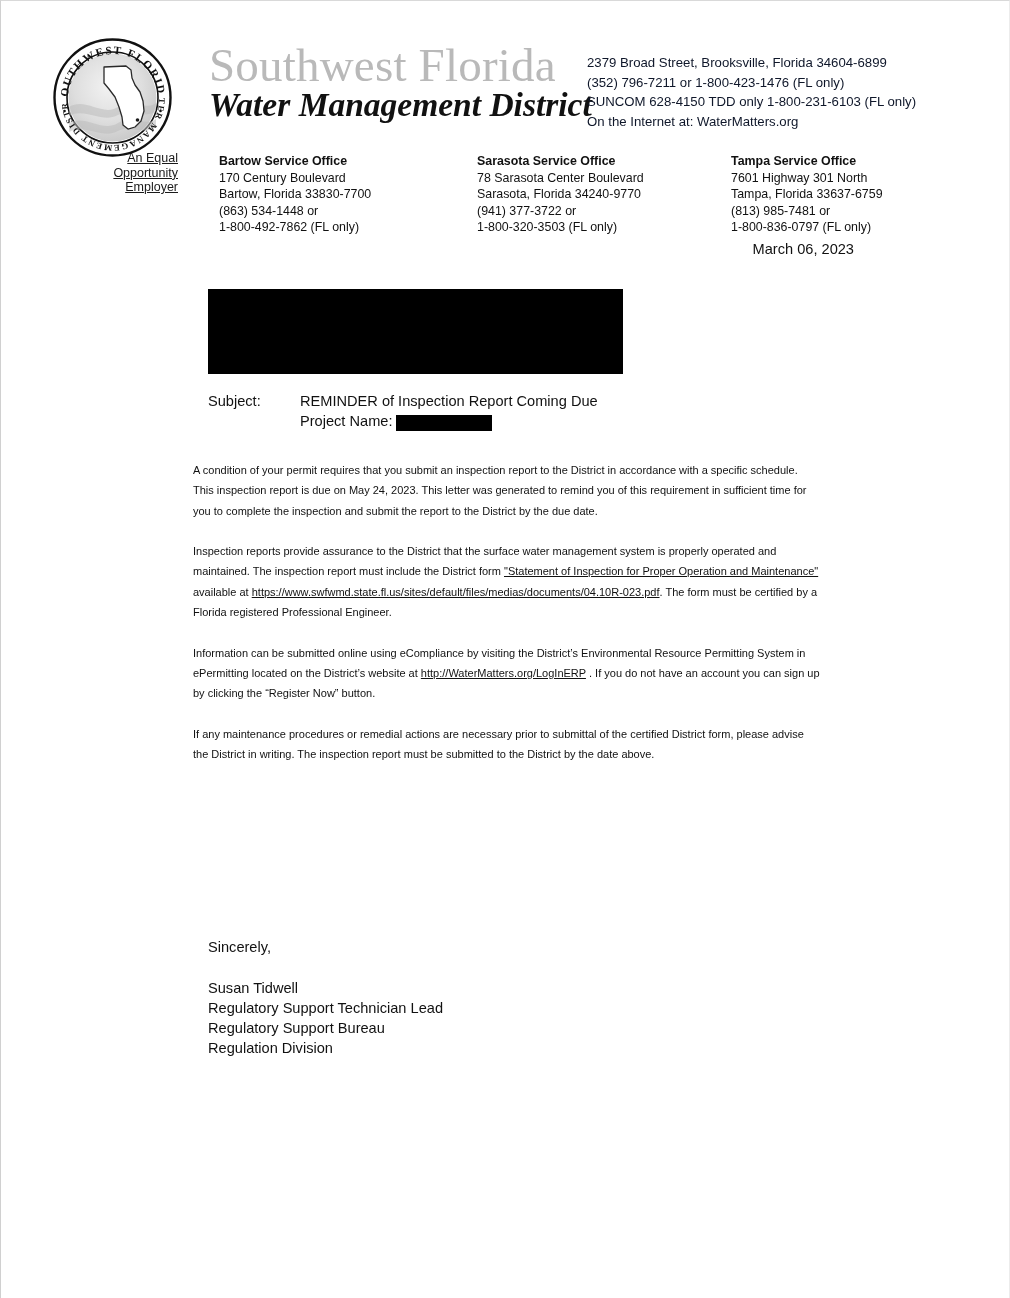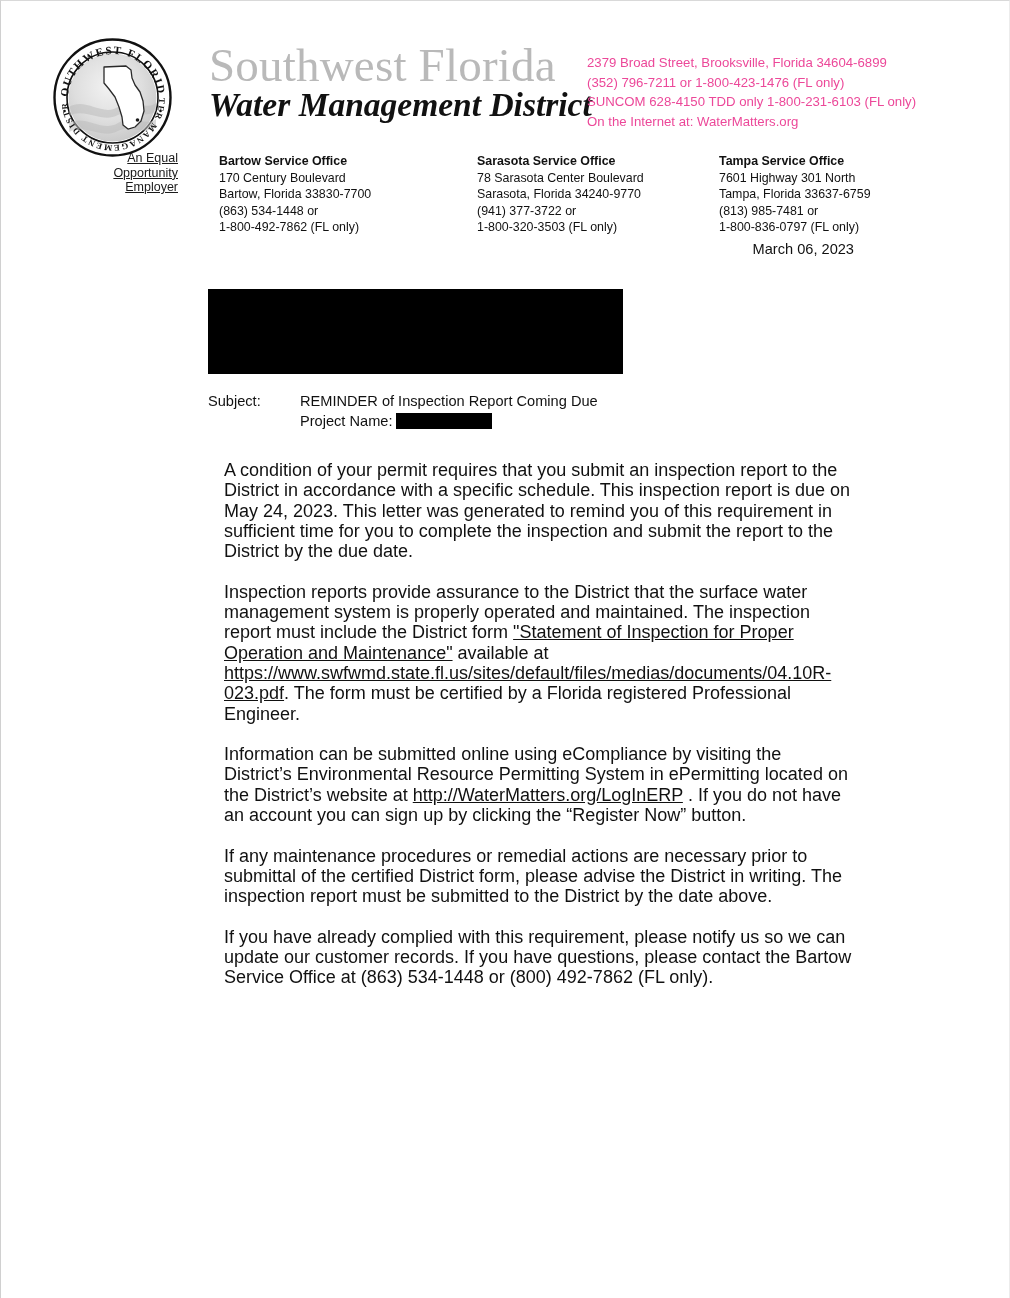--- a/index.html
+++ b/index.html
@@ -78,21 +78,21 @@
     height: 50px;
     z-index: -1;
   }
 
   .hq-contact {
     position: absolute;
     left: 586px;
     top: 52px;
     font-size: 13.2px;
     line-height: 19.6px;
-    color: #ec4899;
+    color: #0f172a;
     white-space: nowrap;
   }
   .hq-contact .italic { }
 
   
   .offices {
     position: absolute;
     left: 218px;
     top: 152px;
     width: 730px;
@@ -100,21 +100,21 @@
   .office {
     position: absolute;
     top: 0;
     font-size: 12.4px;
     line-height: 16.6px;
     color: #111111;
     white-space: nowrap;
   }
   .office-bartow  { left: 0px; }
   .office-sarasota{ left: 258px; }
-  .office-tampa   { left: 500px; }
+  .office-tampa   { left: 512px; }
   .office-name { font-weight: bold; }
 
   
   .date {
     position: absolute;
     right: 155px;
     top: 239px;
     font-size: 14.6px;
     line-height: 18px;
     color: #111111;
@@ -131,39 +131,39 @@
   }
 
   .subject-block {
     position: absolute;
     left: 207px;
     top: 390px;
     font-size: 14.6px;
     line-height: 20.4px;
     color: #111111;
   }
-  .subj-row { display: flex; align-items: center; white-space: nowrap; }
+  .subj-row { display: flex; align-items: flex-end; white-space: nowrap; }
   .subj-label { width: 92px; flex: 0 0 92px; }
   .subj-field-label { }
   .redact-inline {
     display: inline-block;
     background: #000000;
     vertical-align: middle;
     position: relative;
     top: -1px;
   }
   .redact-permit  { width: 108px; height: 15px; margin-left: 2px; }
   .redact-project { width: 96px;  height: 16px; margin-left: 4px; }
 
   .body-text {
     position: absolute;
-    left: 223px;
+    left: 192px;
     top: 459px;
     width: 628px;
-    font-size: 18px;
+    font-size: 11px;
     line-height: 20.3px;
     color: #111111;
   }
   .body-text p { margin: 0 0 20.3px 0; }
   .ulink {
     text-decoration: underline;
     color: #111111;
   }
 
   .signature {
@@ -284,17 +284,24 @@
 
   <div class="body-text">
     <p>A condition of your permit requires that you submit an inspection report to the District in accordance with a specific schedule. This inspection report is due on May 24, 2023. This letter was generated to remind you of this requirement in sufficient time for you to complete the inspection and submit the report to the District by the due date.</p>
 
     <p><span>Inspection reports provide assurance to the District that the surface water management system is properly operated and maintained. The inspection report must include the District form </span><span class="ulink">"Statement of Inspection for Proper Operation and Maintenance"</span><span> available at </span><span class="ulink">https://www.swfwmd.state.fl.us/sites/default/files/medias/documents/04.10R-023.pdf</span><span>. The form must be certified by a Florida registered Professional Engineer.</span></p>
 
     <p><span>Information can be submitted online using eCompliance by visiting the District’s Environmental Resource Permitting System in ePermitting located on the District’s website at </span><span class="ulink">http://WaterMatters.org/LogInERP</span><span> . If you do not have an account you can sign up by clicking the “Register Now” button.</span></p>
 
     <p>If any maintenance procedures or remedial actions are necessary prior to submittal of the certified District form, please advise the District in writing. The inspection report must be submitted to the District by the date above.</p>
 
-    <p>If you have already complied with this requirement, please notify us so we can update our customer records. If you have questions, please contact the Bartow Service Office at (863) 534-1448 or (800) 492-7862 (FL only).</p>
-  </div>
-
+  </div>
+
+  <div class="signature">
+    <div>Sincerely,</div>
+    <div class="sig-gap"></div>
+    <div>Susan Tidwell</div>
+    <div>Regulatory Support Technician Lead</div>
+    <div>Regulatory Support Bureau</div>
+    <div>Regulation Division</div>
+  </div>
 
 </div>
 
 </body></html>

